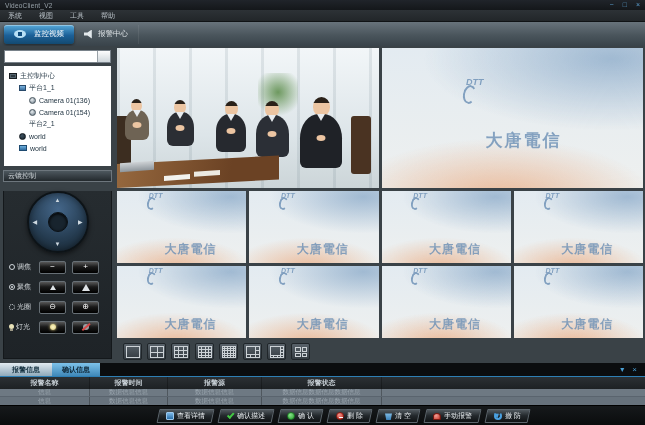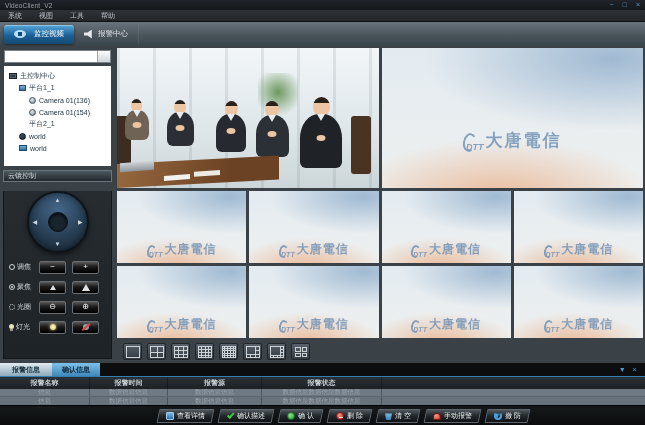--- a/index.html
+++ b/index.html
@@ -105,21 +105,21 @@
     grid-template-rows:140px 1fr 1fr; gap:3px; padding:2px; }
   .tile { position:relative; overflow:hidden;
     background:
       radial-gradient(120% 85% at 88% 8%, rgba(105,145,185,.55), transparent 60%),
       radial-gradient(95% 70% at 45% 108%, rgba(232,155,105,.65), transparent 62%),
       linear-gradient(#e3ebf1,#eef0ef); }
   .tile-photo { grid-column:1/3; background:linear-gradient(#f2f6f8,#dde5e9 62%,#ccd5d8); }
   .tile-wm-lg { grid-column:3/5; }
   .wm { position:absolute; inset:0; display:flex; align-items:center; justify-content:center;
     color:#6b8fb5; opacity:.8; }
-  .wm-in { display:flex; align-items:flex-end; }
+  .wm-in { display:flex; align-items:flex-start; }
   .crescent { width:9px; height:13px; border:2px solid currentColor; border-right-color:transparent;
     border-radius:50%; transform:rotate(12deg); }
   .wm-abbr { font-style:italic; font-weight:bold; font-size:7px; margin-left:-7px; margin-top:-5px; }
   .wm-name { font-family:"DejaVu Serif", serif; font-weight:bold; font-size:12px; letter-spacing:1px; margin-left:2px;margin-top:44px; }
   .tile-wm-lg .crescent { width:13px; height:19px; }
   .tile-wm-lg .wm-abbr { font-size:9px; margin-left:-10px; margin-top:-8px; }
   .tile-wm-lg .wm-name { font-size:17px; letter-spacing:2px; }
 
   
   .mullions { position:absolute; inset:0;

